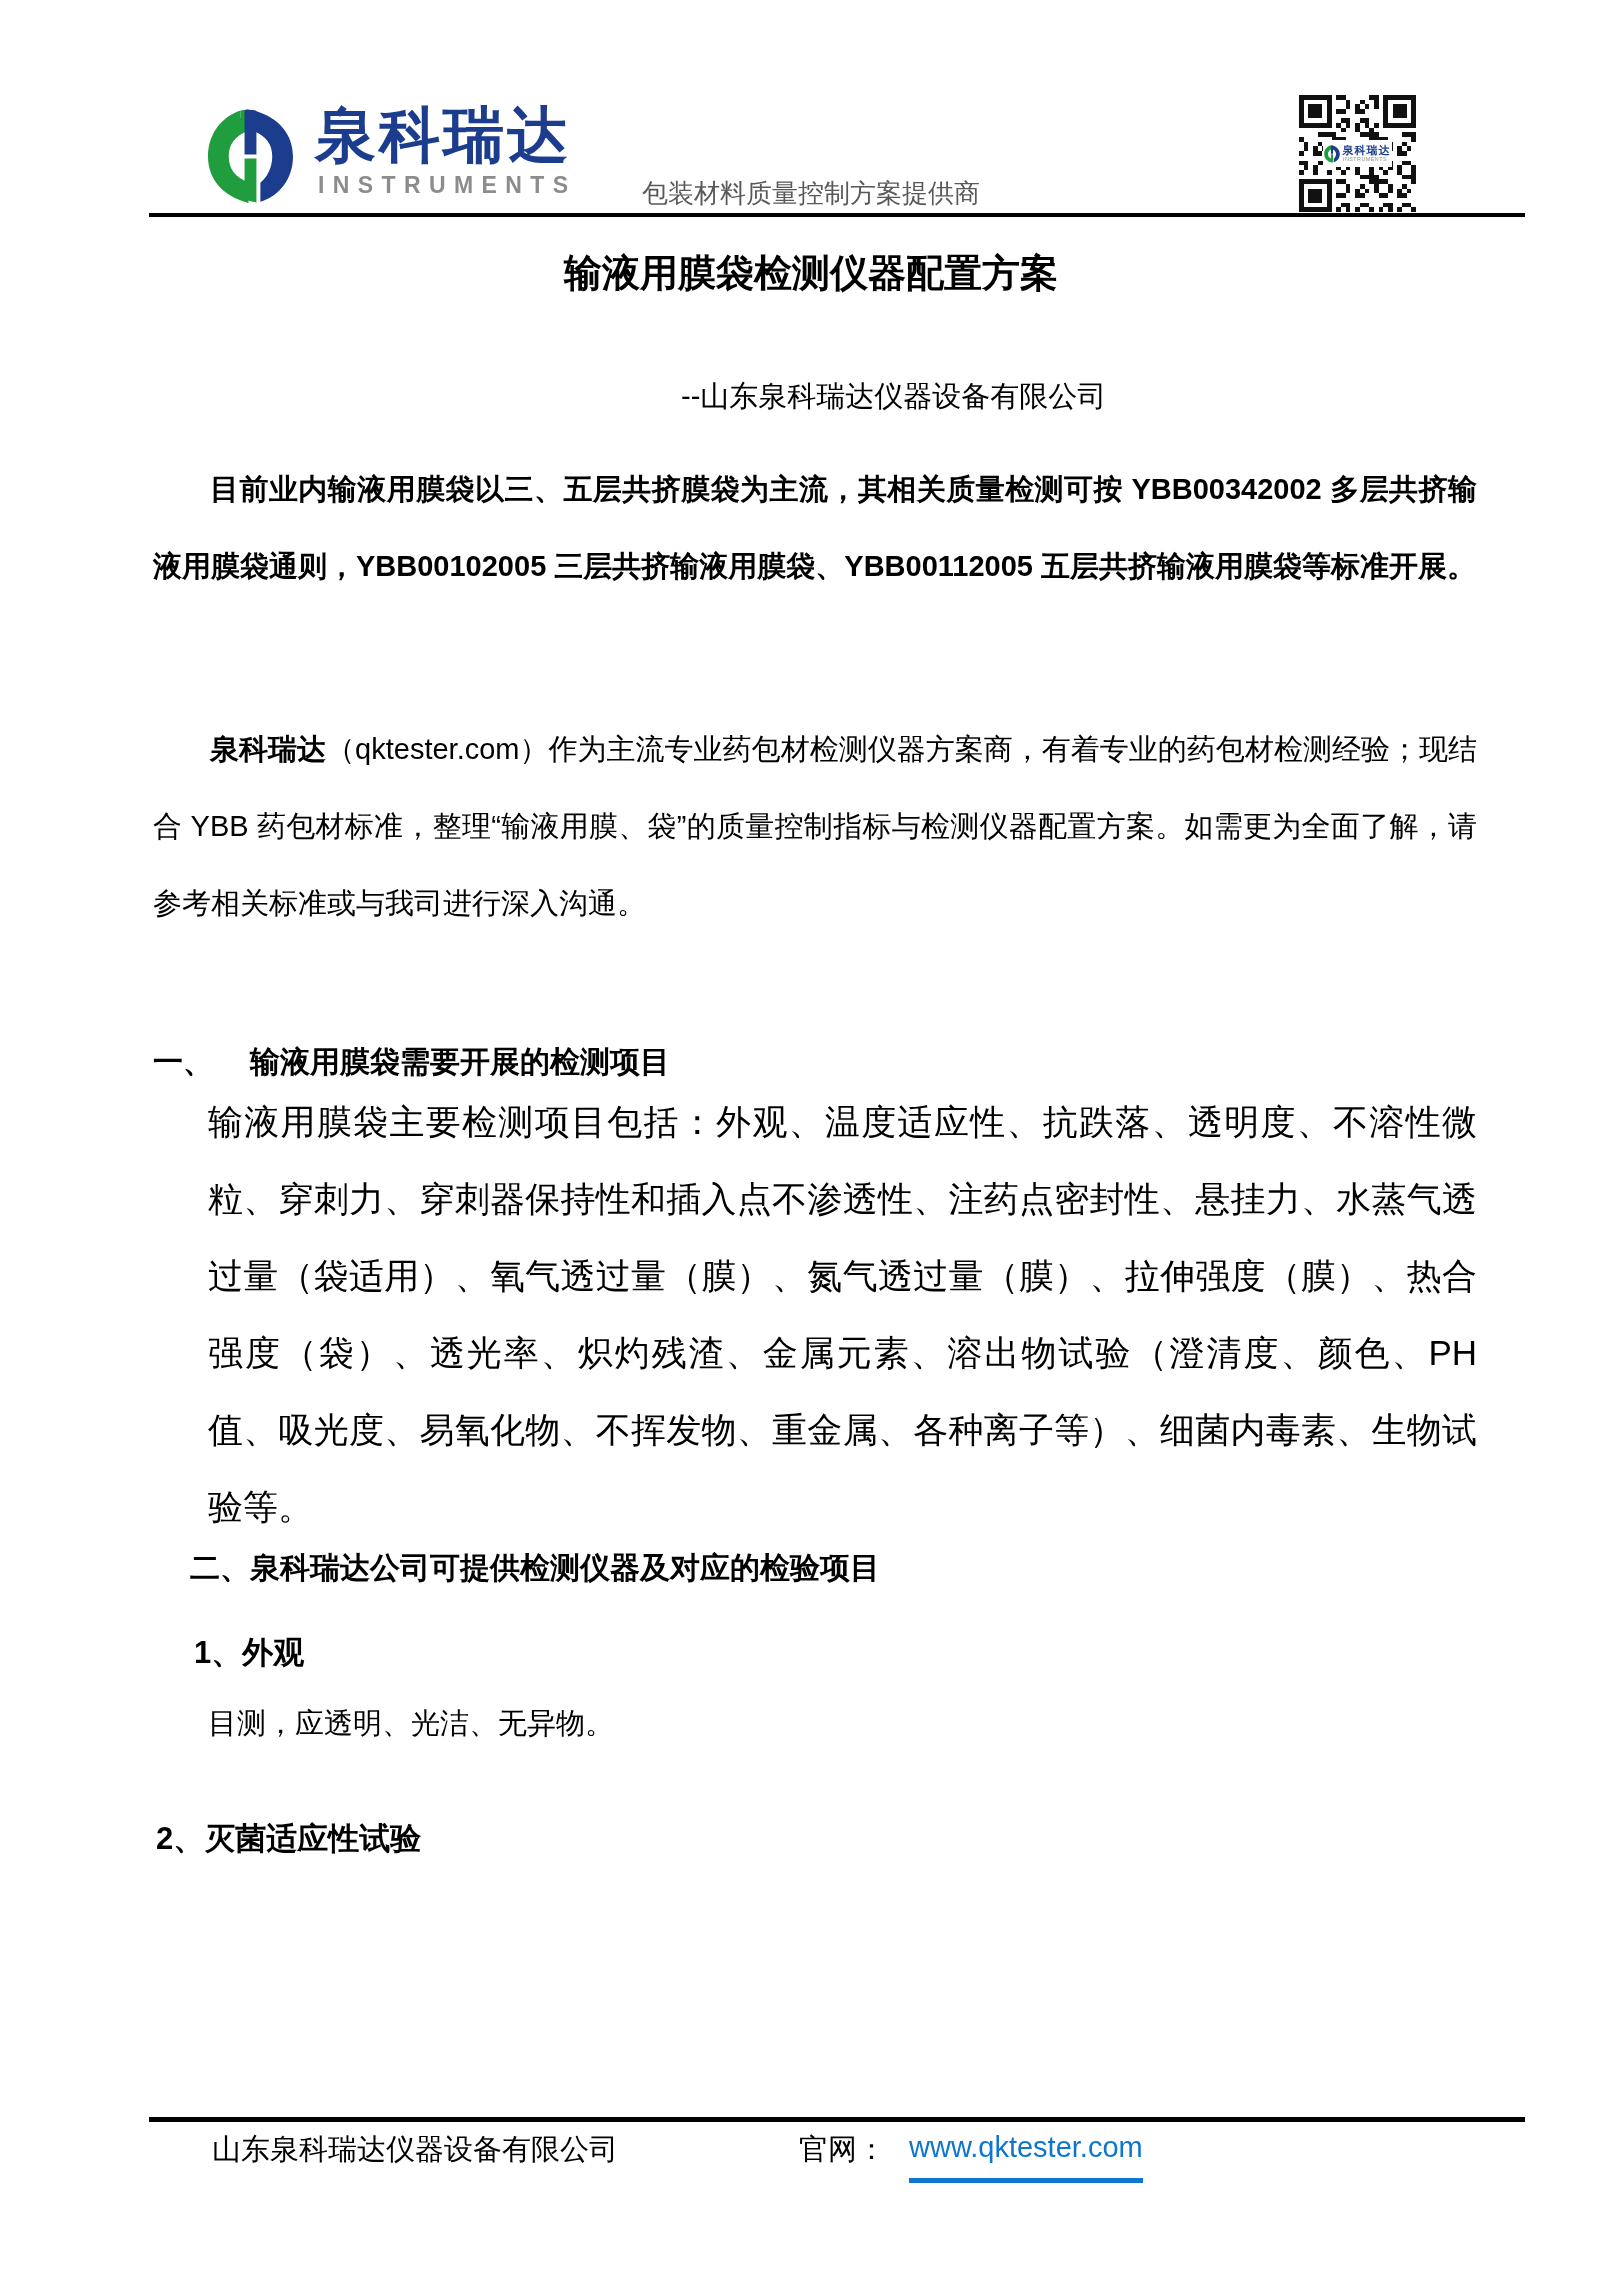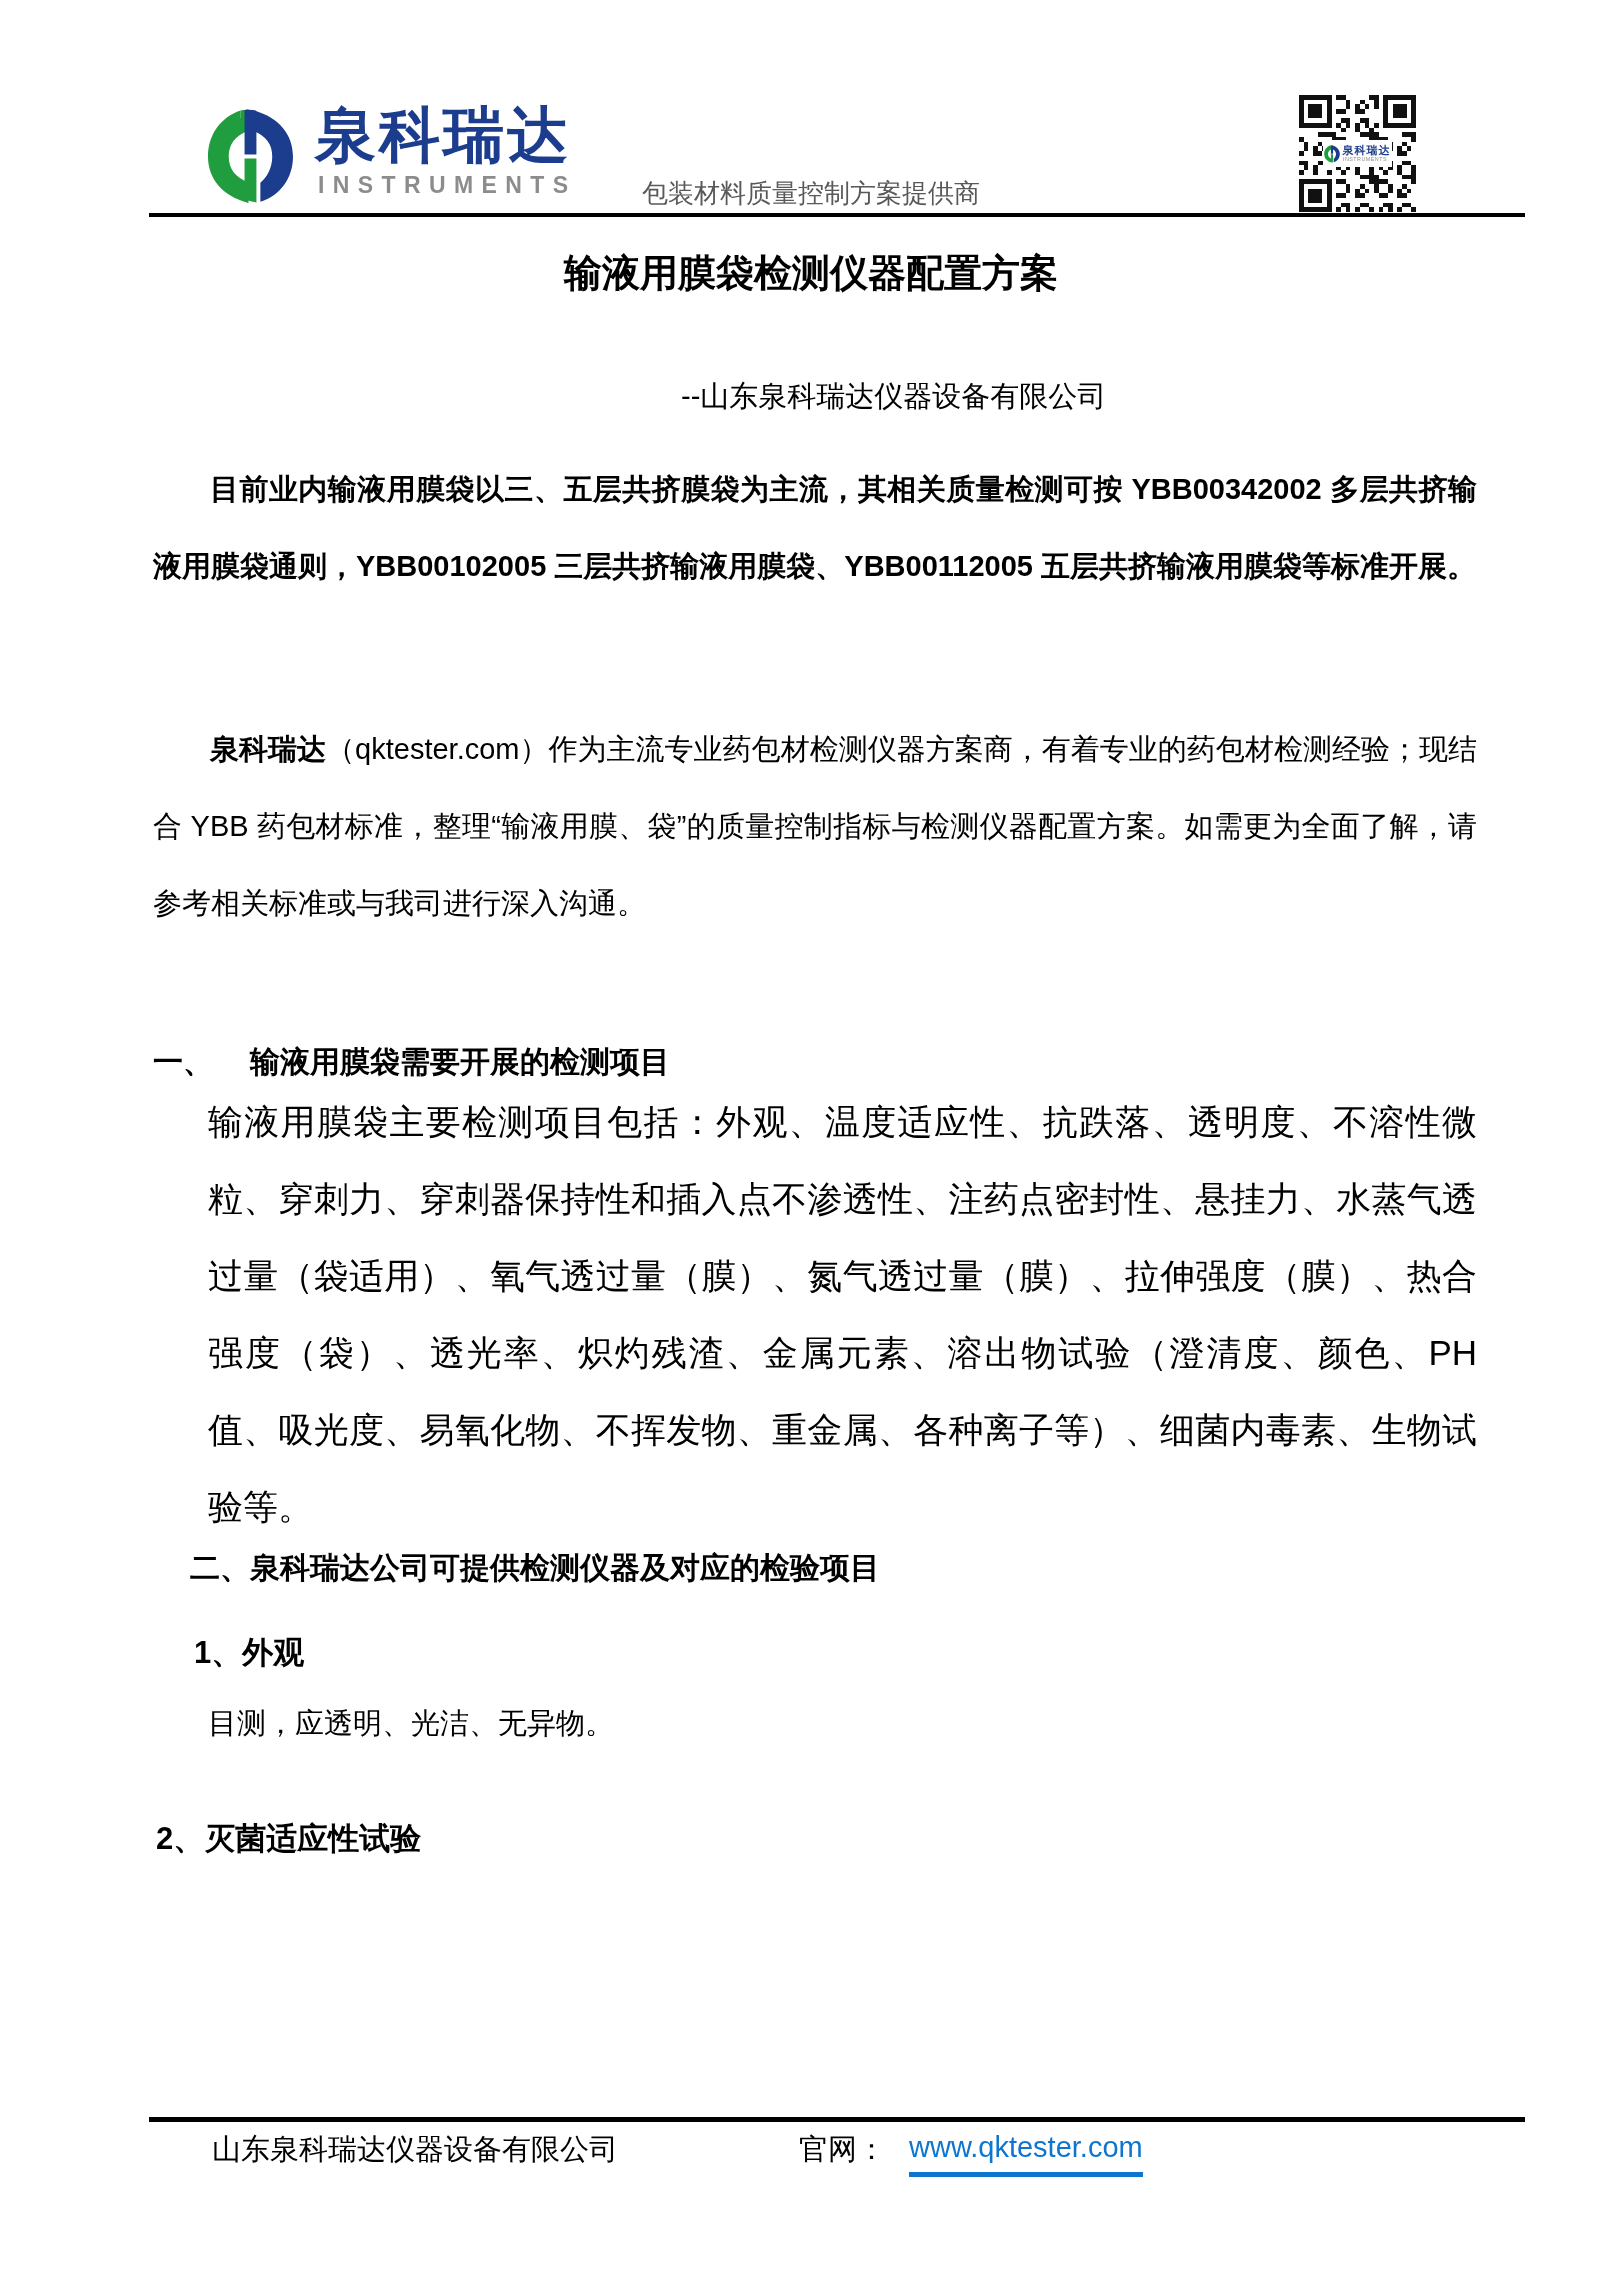--- a/index.html
+++ b/index.html
@@ -103,21 +103,21 @@
   .dtable tr.row td{height:117px;}
   
   .footer-rule{position:absolute;left:149px;top:2117px;width:1376px;height:5px;background:#000;}
   .footer-company{position:absolute;left:212px;top:2131px;font-size:29px;line-height:36px;white-space:nowrap;}
   .footer-site-label{position:absolute;left:799px;top:2131px;font-size:29px;line-height:36px;white-space:nowrap;}
   .footer-link{
     position:absolute;left:909px;top:2131px;
     font-size:29px;line-height:33px;white-space:nowrap;
     color:var(--link_blue);text-decoration:none;
     border-bottom:5px solid var(--link_blue);
-    padding-bottom:8px;cursor:pointer;
+    padding-bottom:14px;cursor:pointer;
   }
 </style>
 </head>
 <body>
 
 <div class="page">
 
   <div class="logo-mark">
     <svg viewBox="0 0 88 98" xmlns="http://www.w3.org/2000/svg" aria-hidden="true">
 

